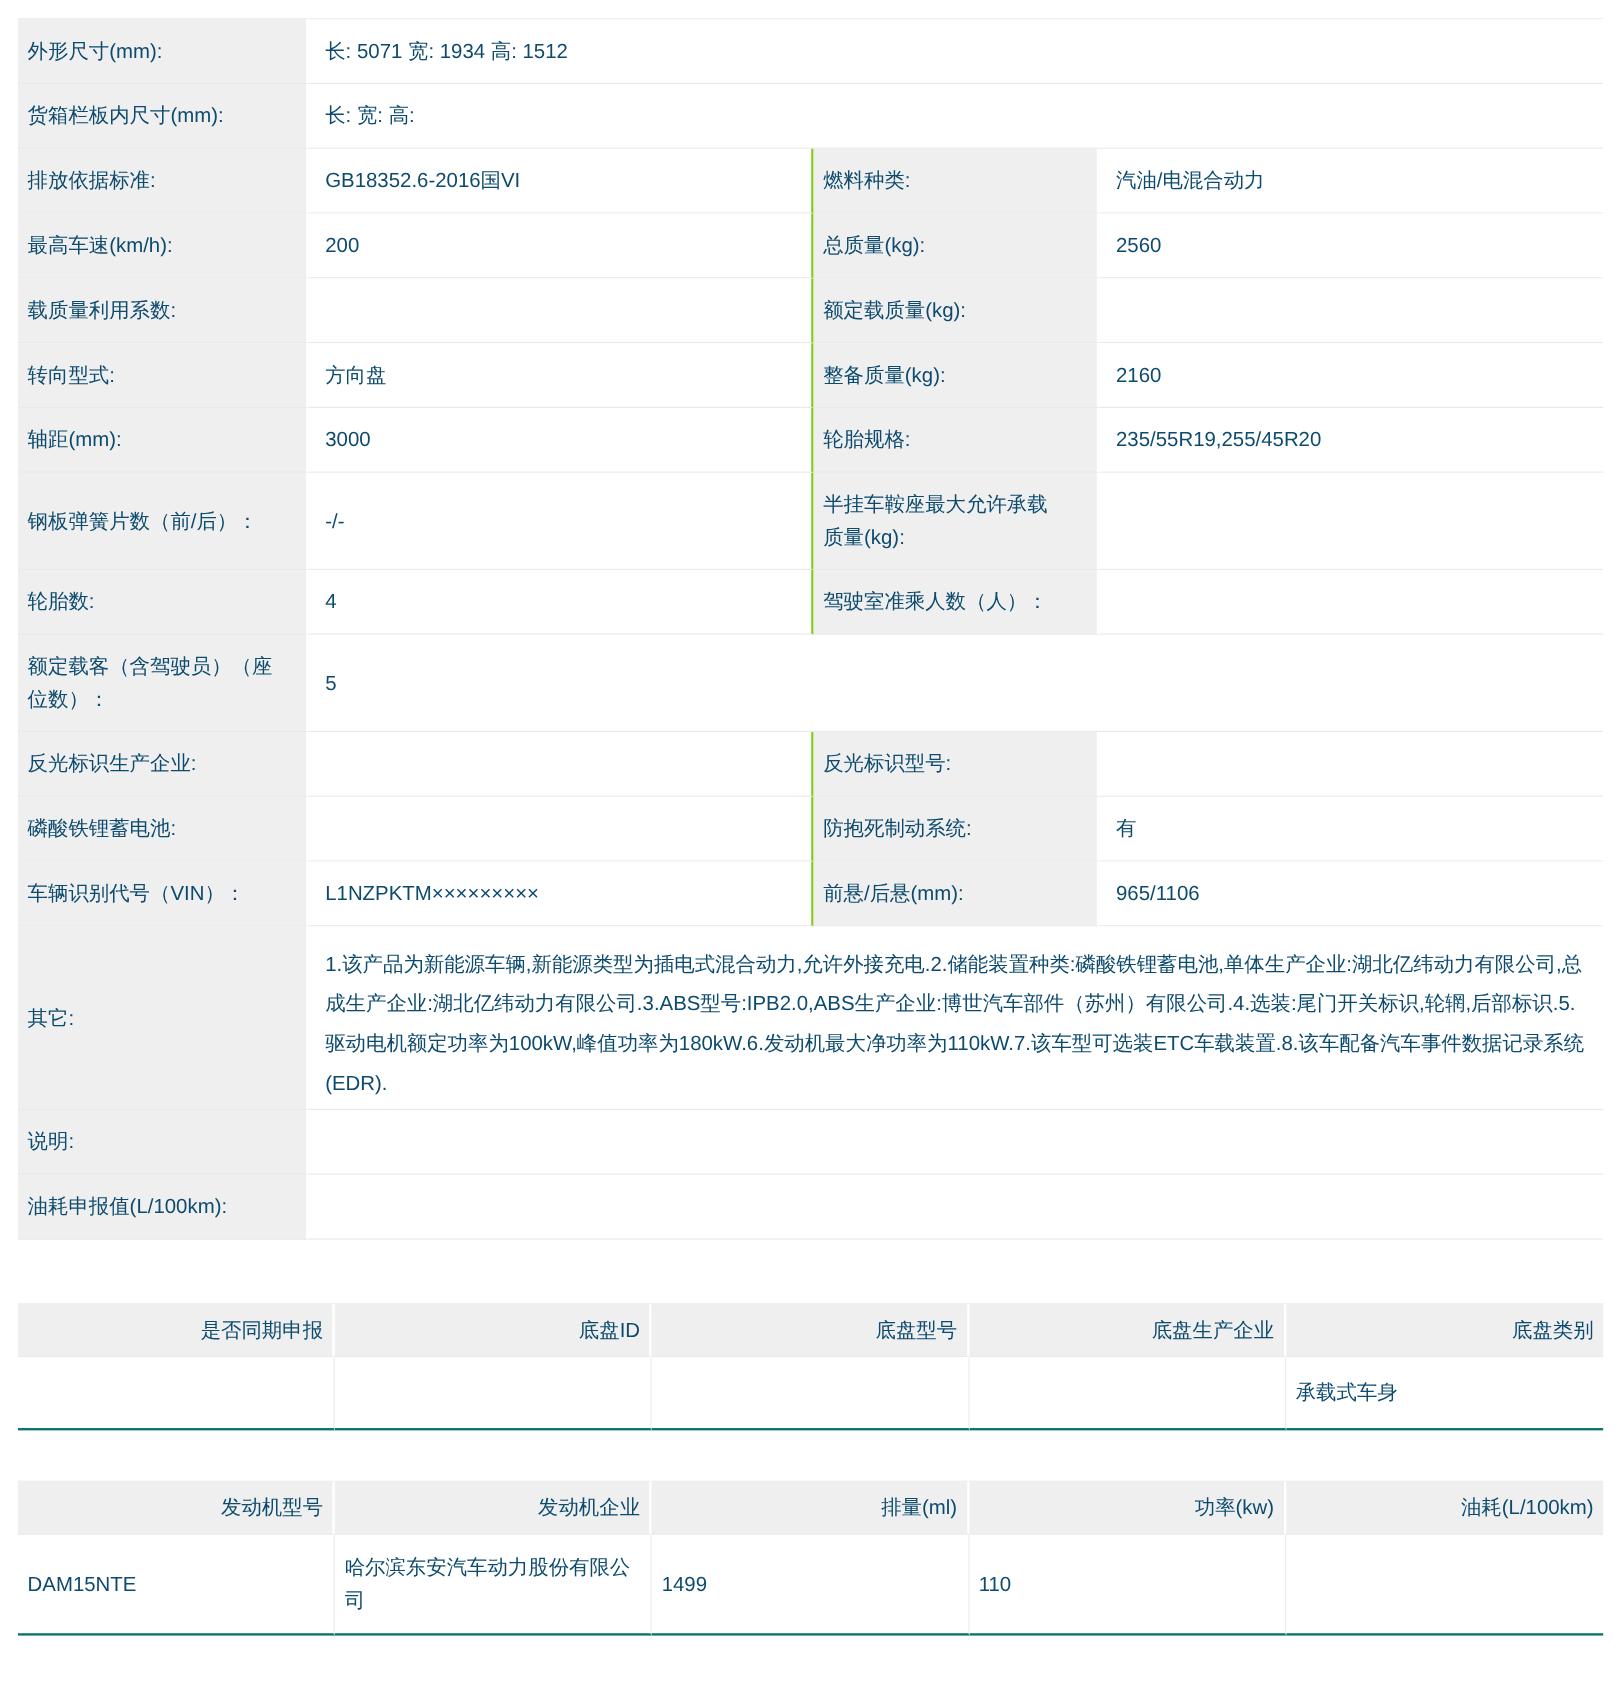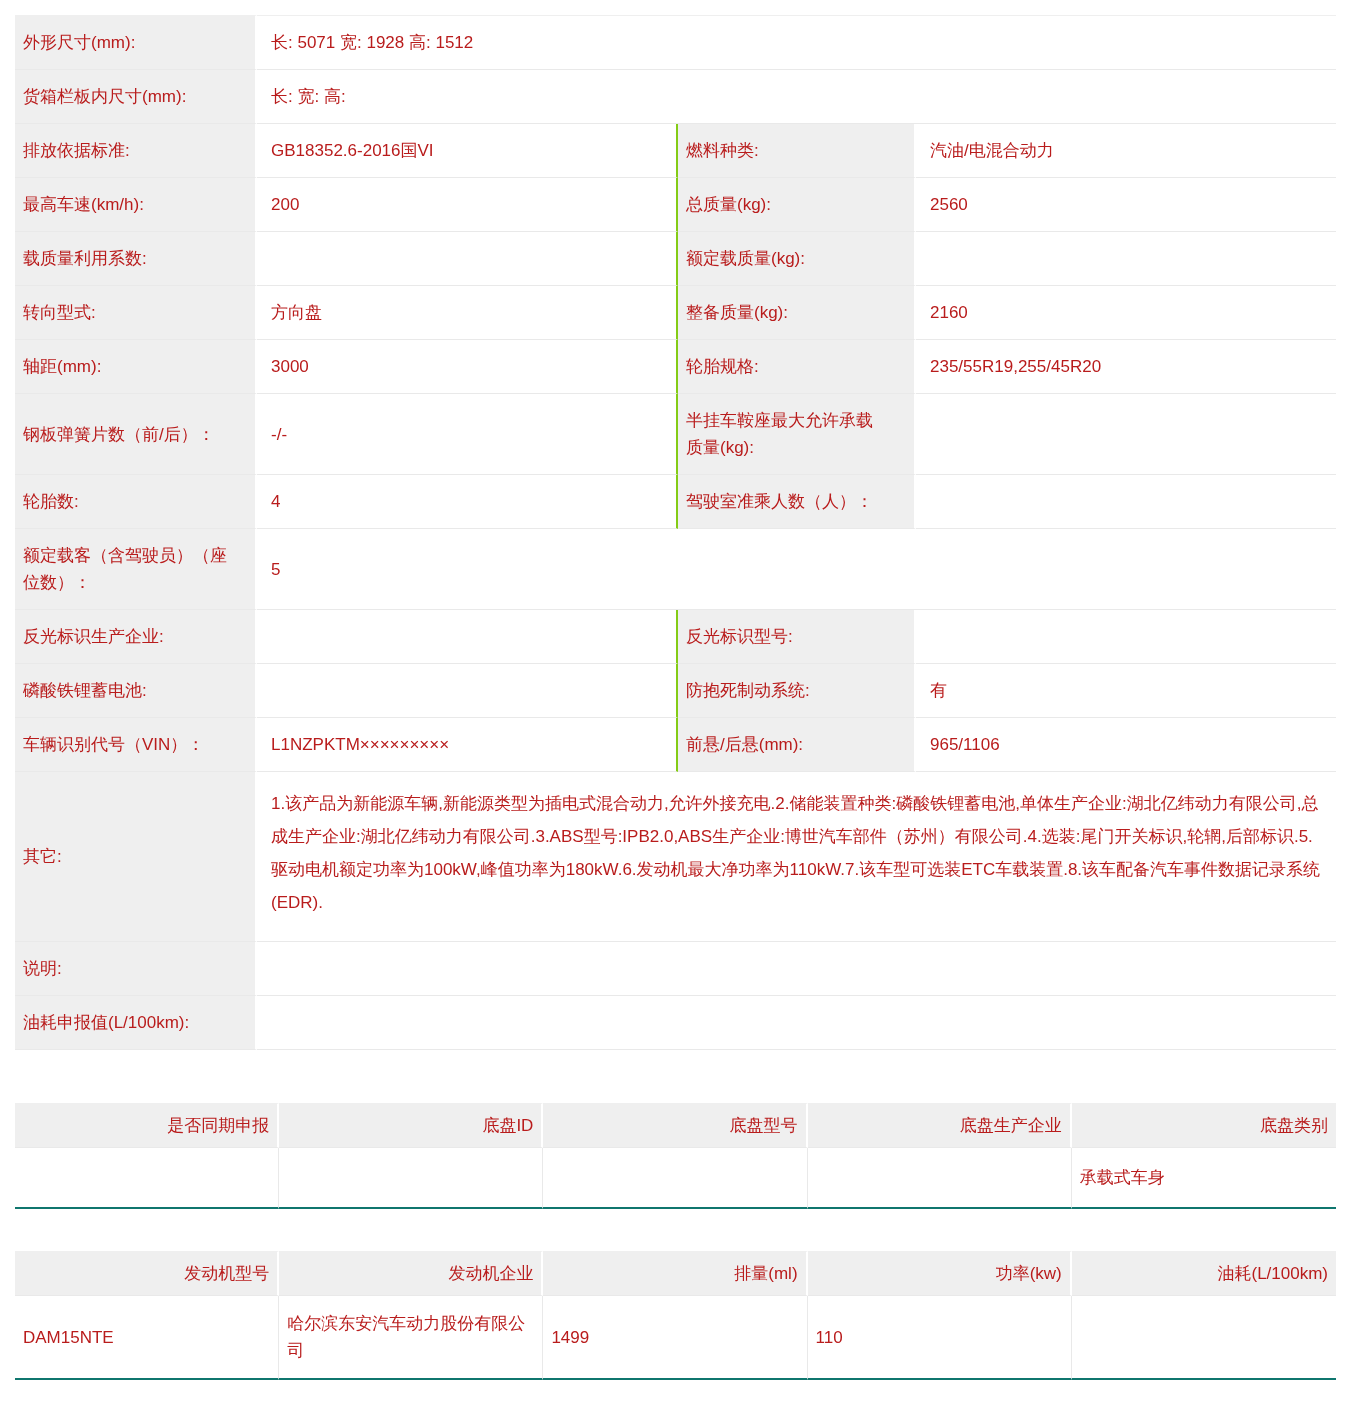--- a/index.html
+++ b/index.html
@@ -1,27 +1,27 @@
 <!DOCTYPE html>
 <html><head>
 <meta charset="utf-8">
 <style>
   html,body{margin:0;padding:0;background:#ffffff;}
   body{font-family:"Liberation Sans","DejaVu Sans",sans-serif;color:#333333;}
   .page{width:1351px;box-sizing:border-box;padding:15px 15px 6px 15px;background:#ffffff;}
 
-  table{border-collapse:separate;border-spacing:0;table-layout:fixed;width:1321px;font-size:17px;color:#b91c1c;}
+  table{border-collapse:separate;border-spacing:0;table-layout:fixed;width:1321px;font-size:17px;color:#0c4a6e;}
 
   
   .spec td{border-bottom:1px solid #e9e9e9;vertical-align:middle;line-height:27px;padding:13px 10px;word-break:break-all;}
   .spec tr:first-child td{border-top:1px solid #efefef;}
   .spec td.lbl{background:#efefef;border-right:2px solid #ffffff;padding-left:8px;padding-right:28px;}
   .spec td.val{background:#ffffff;padding-left:14px;border-right:2px solid #84cc16;}
   .spec td.last{border-right:none;}
-  .spec td.para{line-height:33px;padding-top:15px;padding-bottom:22px;}
+  .spec td.para{line-height:33px;padding-top:15px;padding-bottom:5px;}
 
   
   .sub{margin-top:0;}
   .sub th{background:#efefef;font-weight:normal;text-align:right;line-height:27px;padding:8px;border-right:2px solid #ffffff;border-top:1px solid #efefef;border-bottom:1px solid #e9e9e9;}
   .sub th:last-child{border-right:none;}
   .sub td{background:#ffffff;line-height:27px;border-bottom:2px solid #0f766e;border-right:1px solid #e9e9e9;word-break:break-all;}
   .sub td:last-child{border-right:none;}
   .sub.chassis td{padding:16px 8px;}
   .sub.engine td{padding:14px 8px;}
 
@@ -36,21 +36,21 @@
   <table class="spec">
     <colgroup>
         <col style="width:242px">
         <col style="width:421px">
         <col style="width:238px">
         <col style="width:420px">
       </colgroup>
     <tbody>
       <tr>
         <td class="lbl">外形尺寸(mm):</td>
-        <td class="val last" colspan="3">长: 5071 宽: 1928 高: 1512</td>
+        <td class="val last" colspan="3">长: 5071 宽: 1934 高: 1512</td>
       </tr>
       <tr>
         <td class="lbl">货箱栏板内尺寸(mm):</td>
         <td class="val last" colspan="3">长: 宽: 高:</td>
       </tr>
       <tr>
         <td class="lbl">排放依据标准:</td>
         <td class="val">GB18352.6-2016国VI</td>
         <td class="lbl">燃料种类:</td>
         <td class="val last">汽油/电混合动力</td>

